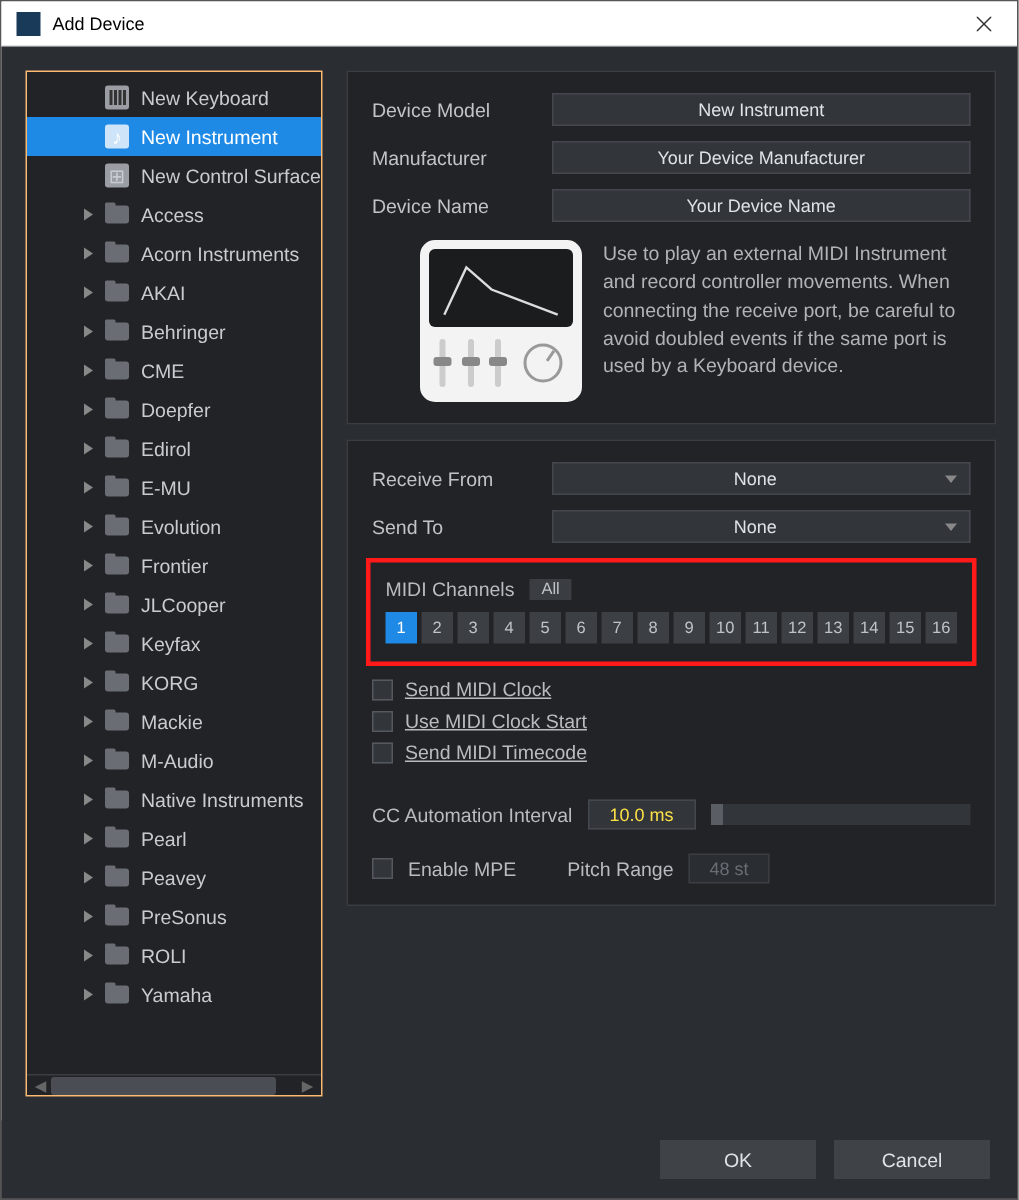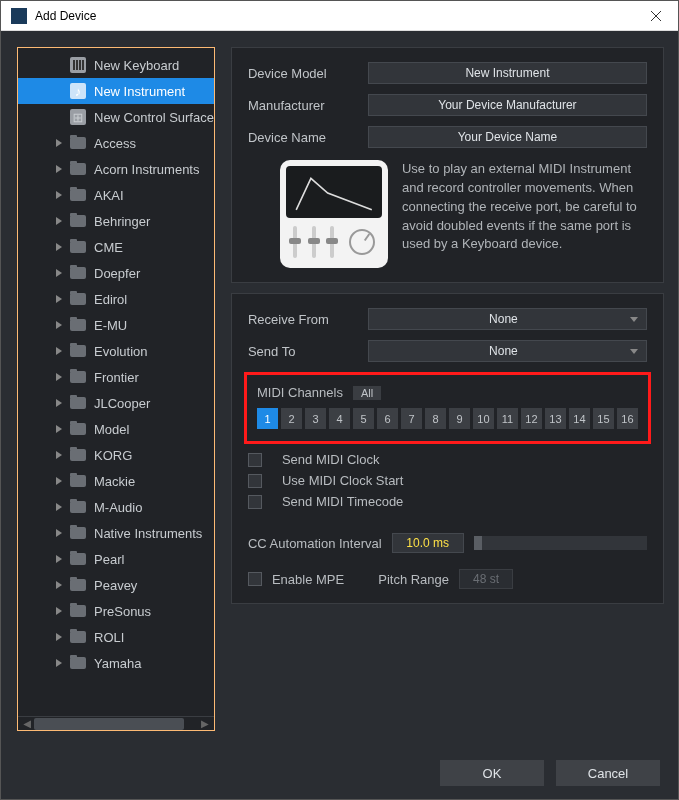--- a/index.html
+++ b/index.html
@@ -55,21 +55,21 @@
 .dropdown .val { flex:1; text-align:center; color:#dfe3e7; font-size:12px; }
 .dropdown .dd-arr { width:0; height:0; border-left:4px solid transparent; border-right:4px solid transparent; border-top:5px solid #888; }
 
 .highlight-box { border: 3px solid #ff1a1a; padding: 10px 10px 12px 10px; margin: 8px -4px; }
 .midi-head { display:flex; align-items:center; gap:10px; margin-bottom:8px; }
 .all-btn { background:#3a3d42; padding:1px 8px; font-size:11px; color:#c0c4c8; cursor:pointer; }
 .chan-grid { display:flex; gap:3px; }
 .chan { width:21px; height:21px; background:#3c3f44; color:#c0c4c8; font-size:11px; display:flex; align-items:center; justify-content:center; cursor:pointer; }
 .chan.on { background:#1e8ae6; color:#fff; }
 
-.check-row { display:flex; align-items:flex-end; gap:20px; margin: 6px 0; }
+.check-row { display:flex; align-items:flex-end; gap:8px; margin: 6px 0; text-decoration: underline; }
 .checkbox { width:14px; height:14px; background:#32353a; border:1px solid #55595f; cursor:pointer; }
 
 .cc-row { display:flex; align-items:center; gap:10px; margin-top:24px; }
 .cc-row .num { width:72px; height:20px; background:#32353a; border:1px solid #44484e; display:flex; align-items:center; justify-content:center; font-size:12px; color:#fde047; }
 .cc-row .slider-track { flex:1; height:14px; background:#32353a; position:relative; }
 .cc-row .slider-track::after { content:""; position:absolute; left:0; top:0; width:8px; height:14px; background:#5a5e64; }
 
 .mpe-row { display:flex; align-items:center; gap:10px; margin-top:16px; }
 .mpe-row .num { width:54px; height:20px; background:#2a2d32; border:1px solid #3a3d42; display:flex; align-items:center; justify-content:center; font-size:12px; color:#6a6e74; }
 
@@ -171,21 +171,21 @@
                 <span>Frontier</span>
               </div>
               <div class="tree-item">
                 <div class="tri"></div>
                 <div class="fold"></div>
                 <span>JLCooper</span>
               </div>
               <div class="tree-item">
                 <div class="tri"></div>
                 <div class="fold"></div>
-                <span>Model</span>
+                <span>Keyfax</span>
               </div>
               <div class="tree-item">
                 <div class="tri"></div>
                 <div class="fold"></div>
                 <span>KORG</span>
               </div>
               <div class="tree-item">
                 <div class="tri"></div>
                 <div class="fold"></div>
                 <span>Mackie</span>

